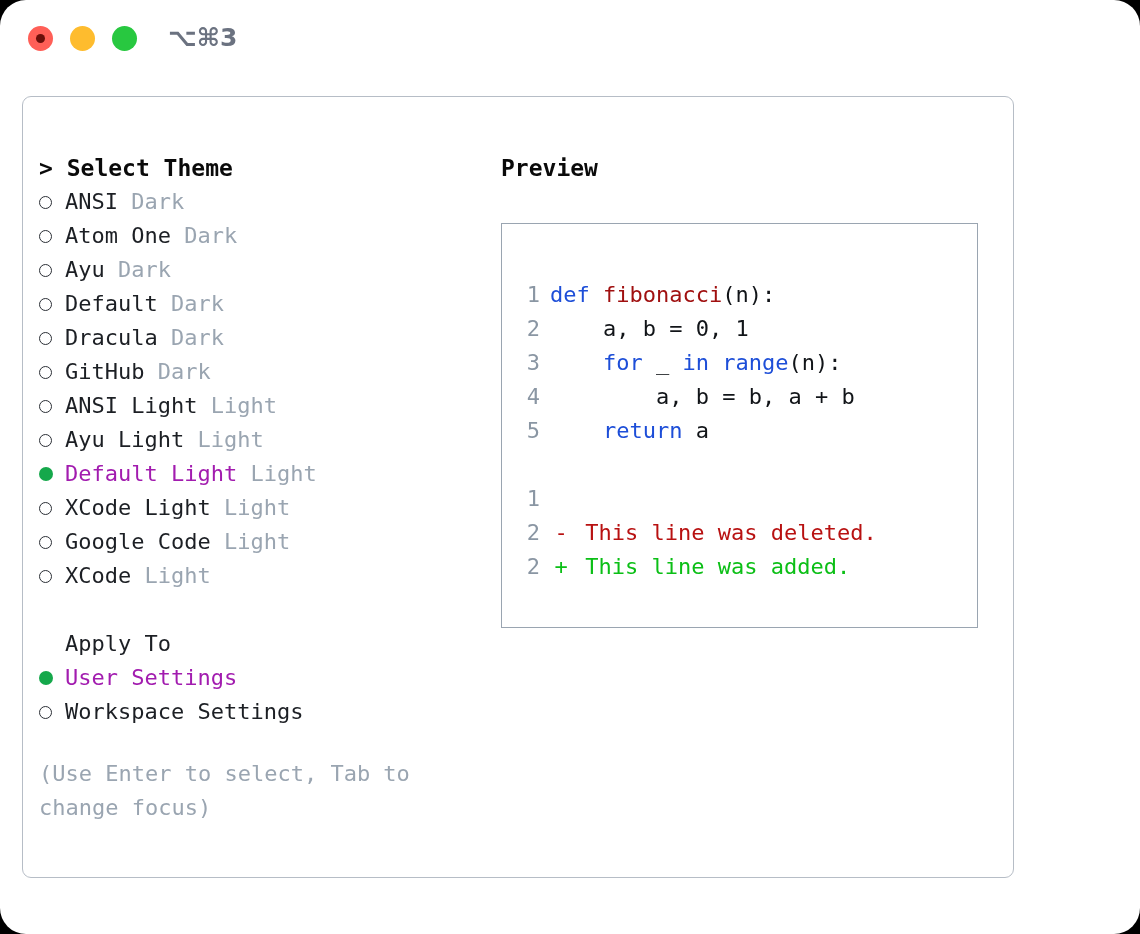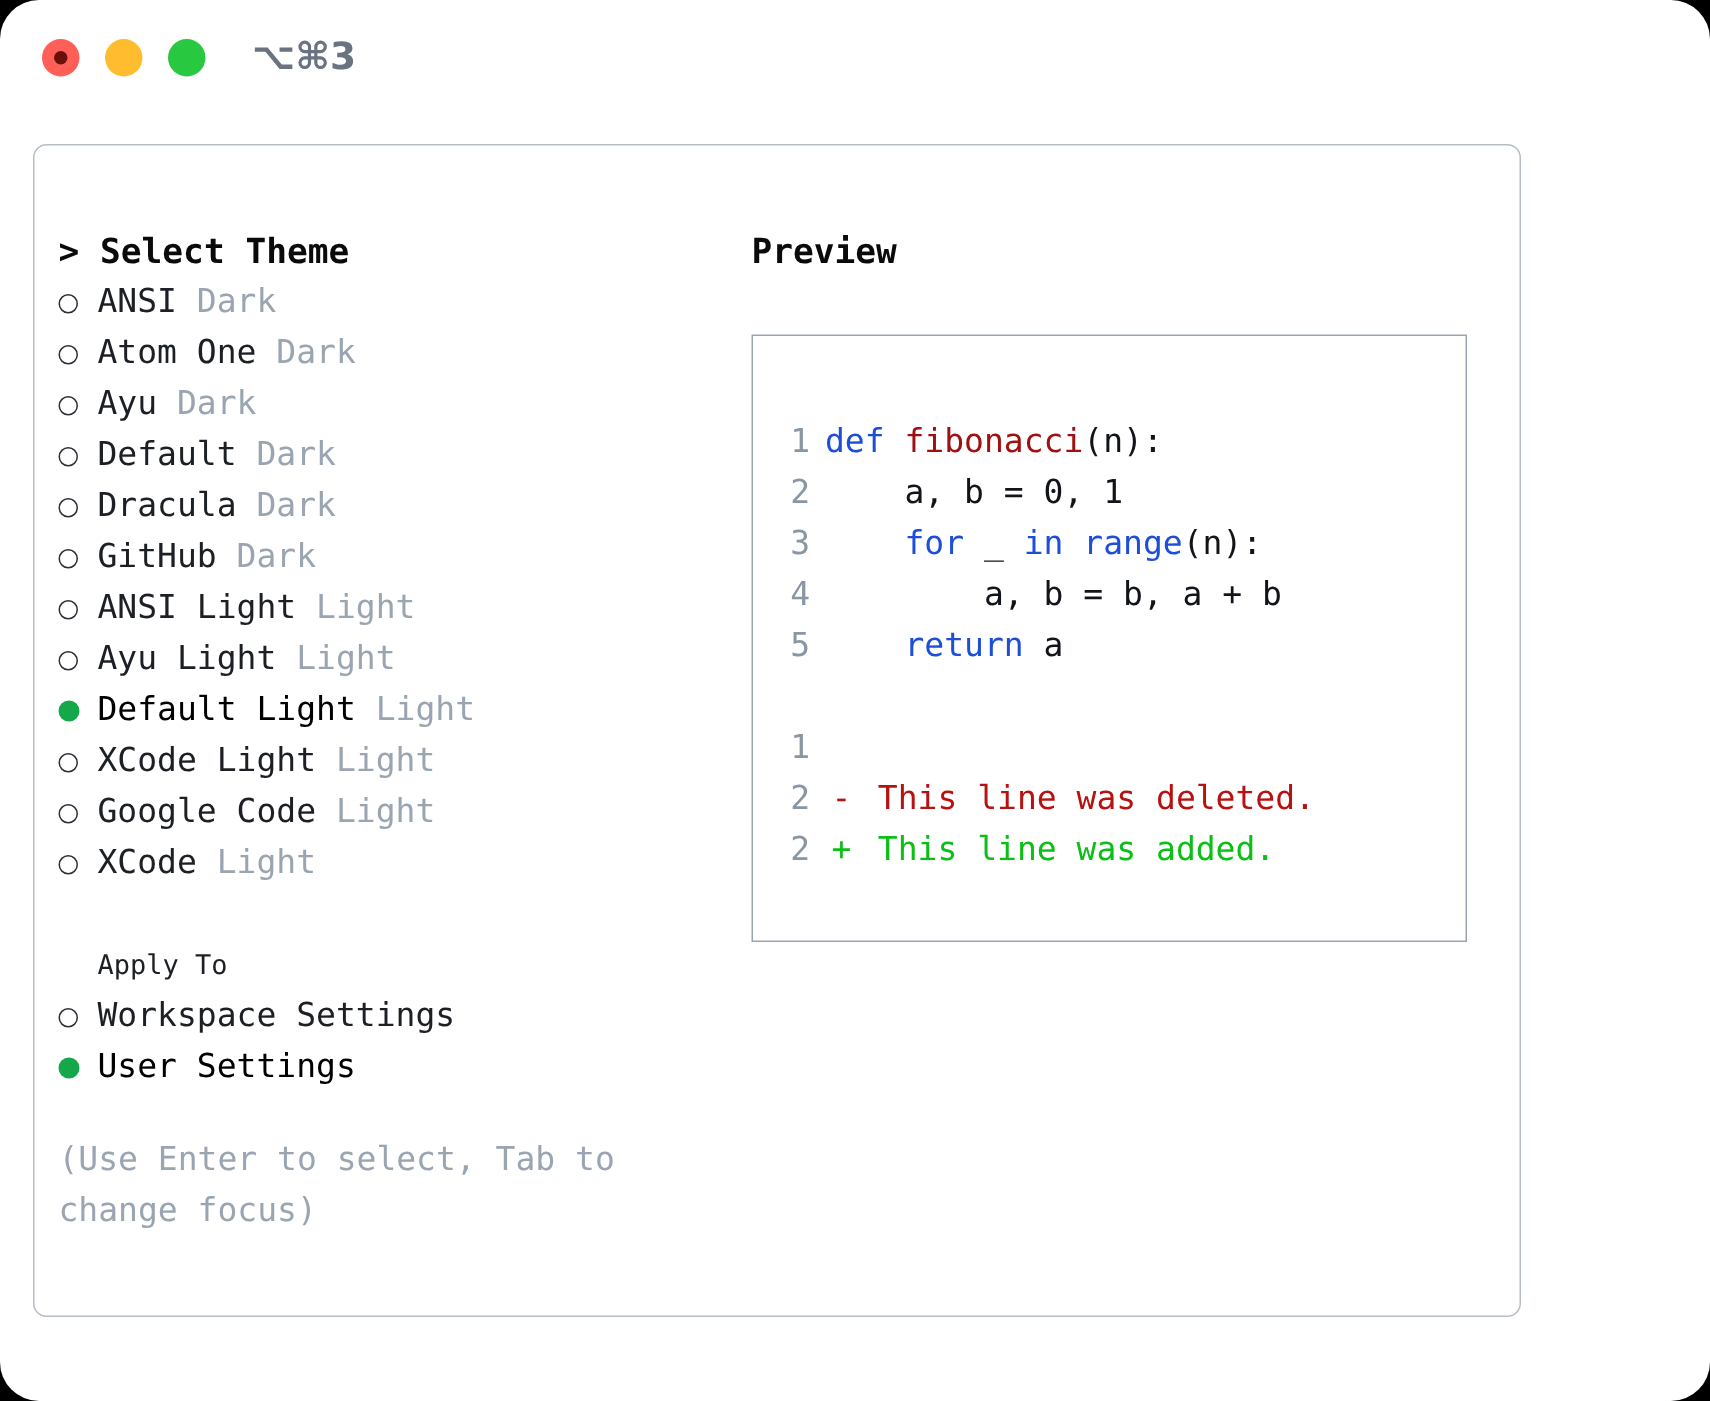--- a/index.html
+++ b/index.html
@@ -119,27 +119,27 @@
     border: 1.6px solid #2b2f36;
     box-sizing: border-box;
   }
   .marker .filled {
     width: 14px;
     height: 14px;
     border-radius: 50%;
     background: #15a84b;
   }
   .opt-name { color: #1c1f24; }
-  .opt-row.selected .opt-name { color: #000000; }
+  .opt-row.selected .opt-name { color: #a21caf; }
   .opt-cat { color: #9aa5b1; }
   .spacer-row { height: 34px; }
   .plain-label {
     height: 34px;
     line-height: 34px;
-    font-size: 18px;
+    font-size: 22px;
     color: #1c1f24;
     padding-left: 26px;
     white-space: pre;
   }
   .hint {
     margin-top: 28px;
     font-size: 22px;
     line-height: 34px;
     color: #9aa5b1;
     width: 400px;
@@ -224,22 +224,22 @@
             <div class="opt-row"><span class="marker"><span class="ring"></span></span><span class="opt-name">Ayu Light</span><span> </span><span class="opt-cat">Light</span></div>
             <div class="opt-row selected"><span class="marker"><span class="filled"></span></span><span class="opt-name">Default Light</span><span> </span><span class="opt-cat">Light</span></div>
             <div class="opt-row"><span class="marker"><span class="ring"></span></span><span class="opt-name">XCode Light</span><span> </span><span class="opt-cat">Light</span></div>
             <div class="opt-row"><span class="marker"><span class="ring"></span></span><span class="opt-name">Google Code</span><span> </span><span class="opt-cat">Light</span></div>
             <div class="opt-row"><span class="marker"><span class="ring"></span></span><span class="opt-name">XCode</span><span> </span><span class="opt-cat">Light</span></div>
           </div>
 
         <div class="spacer-row"></div>
         <div class="plain-label">Apply To</div>
         <div id="apply-list">
+            <div class="opt-row selected"><span class="marker"><span class="filled"></span></span><span class="opt-name">User Settings</span></div>
             <div class="opt-row"><span class="marker"><span class="ring"></span></span><span class="opt-name">Workspace Settings</span></div>
-            <div class="opt-row selected"><span class="marker"><span class="filled"></span></span><span class="opt-name">User Settings</span></div>
           </div>
 
         <div class="hint">(Use Enter to select, Tab to change focus)</div>
       </div>
 
       <div class="right-col">
         <div class="section-head">Preview</div>
         <div class="preview-box">
           <div class="code-area">
             <div id="code-lines">

